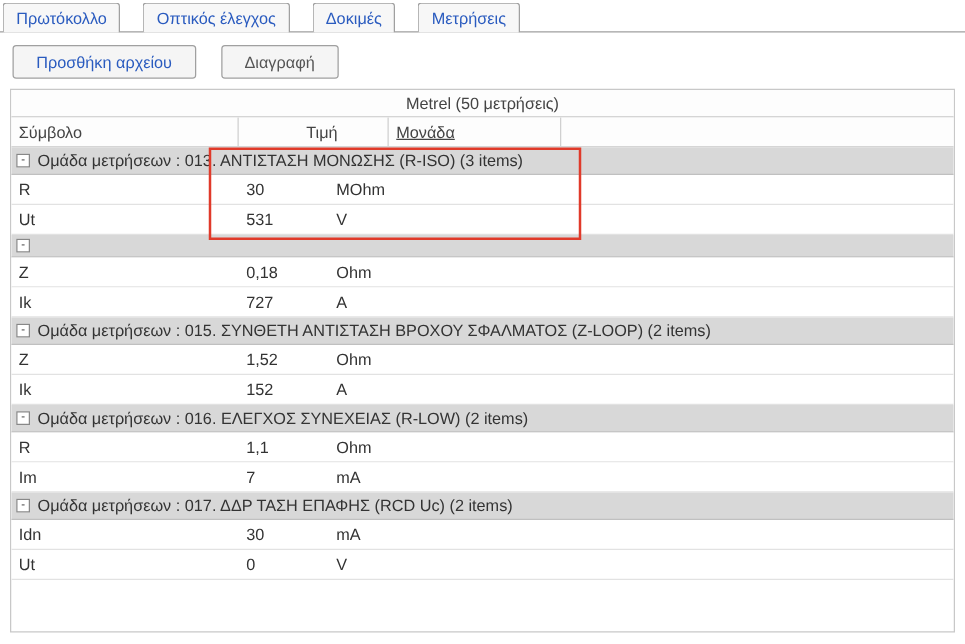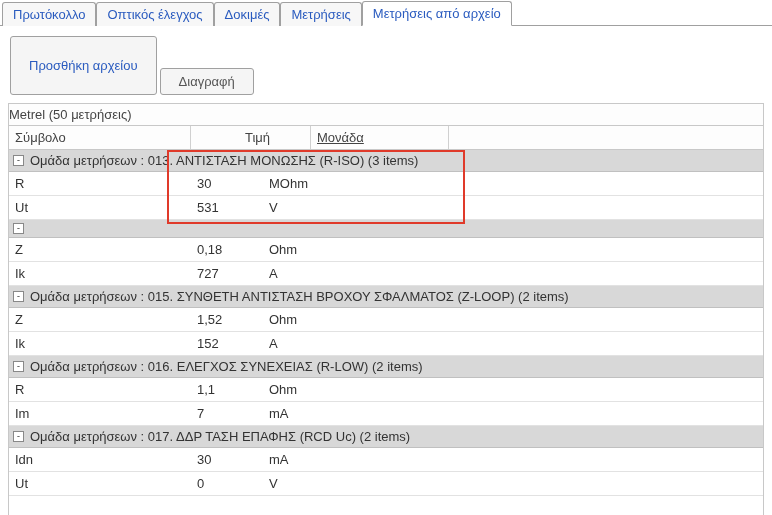--- a/index.html
+++ b/index.html
@@ -18,57 +18,57 @@
     border-bottom: 1px solid #a0a0a0;
     padding: 0 2px;
     height: 26px;
     align-items: flex-end;
   }
   .tab {
     padding: 4px 10px 4px 10px;
     border: 1px solid #a0a0a0;
     border-bottom: none;
     background: #f7f7f7;
-    margin-right: 0;
+    margin-right: 18px;
     border-radius: 3px 3px 0 0;
     color: #2a5bbf;
     cursor: pointer;
     position: relative;
     top: 1px;
   }
   .tab.active {
     background: #fff;
     border-bottom: 1px solid #fff;
     z-index: 2;
   }
   .toolbar {
     padding: 10px 0 8px 10px;
     display: flex;
-    gap: 3px;
+    gap: 20px;
   }
   .btn {
     border: 1px solid #a0a0a0;
     background: #f5f5f5;
     padding: 5px 18px;
     border-radius: 3px;
     font-size: 13px;
     color: #2a5bbf;
     cursor: pointer;
     font-family: inherit;
   }
-  .btn.secondary { color: #555; margin-top: 32px; }
+  .btn.secondary { color: #555; }
   .grid-wrap {
     margin: 0 8px;
     border: 1px solid #c8c8c8;
     height: calc(515px - 26px - 52px - 2px);
     position: relative;
     overflow: hidden;
   }
   .grid-title {
-    text-align: left;
+    text-align: center;
     padding: 3px 0;
     border-bottom: 1px solid #c8c8c8;
     background: #fdfdfd;
     color: #444;
   }
   .grid-headers {
     display: flex;
     border-bottom: 1px solid #c8c8c8;
     background: #fdfdfd;
     color: #444;
@@ -132,21 +132,20 @@
   ::-webkit-scrollbar-button { background:#e6e6e6; height:17px; border:1px solid #b0b0b0; }
 </style>
 </head>
 <body>
 
 <div class="tabs" id="tabs">
     <div class="tab">Πρωτόκολλο</div>
     <div class="tab">Οπτικός έλεγχος</div>
     <div class="tab">Δοκιμές</div>
     <div class="tab">Μετρήσεις</div>
-    <div class="tab active">Μετρήσεις από αρχείο</div>
   </div>
 
 <div class="toolbar">
   <button class="btn">Προσθήκη αρχείου</button>
   <button class="btn secondary">Διαγραφή</button>
 </div>
 
 <div class="grid-wrap">
   <div class="grid-title">Metrel (50 μετρήσεις)</div>
   <div class="grid-headers">

